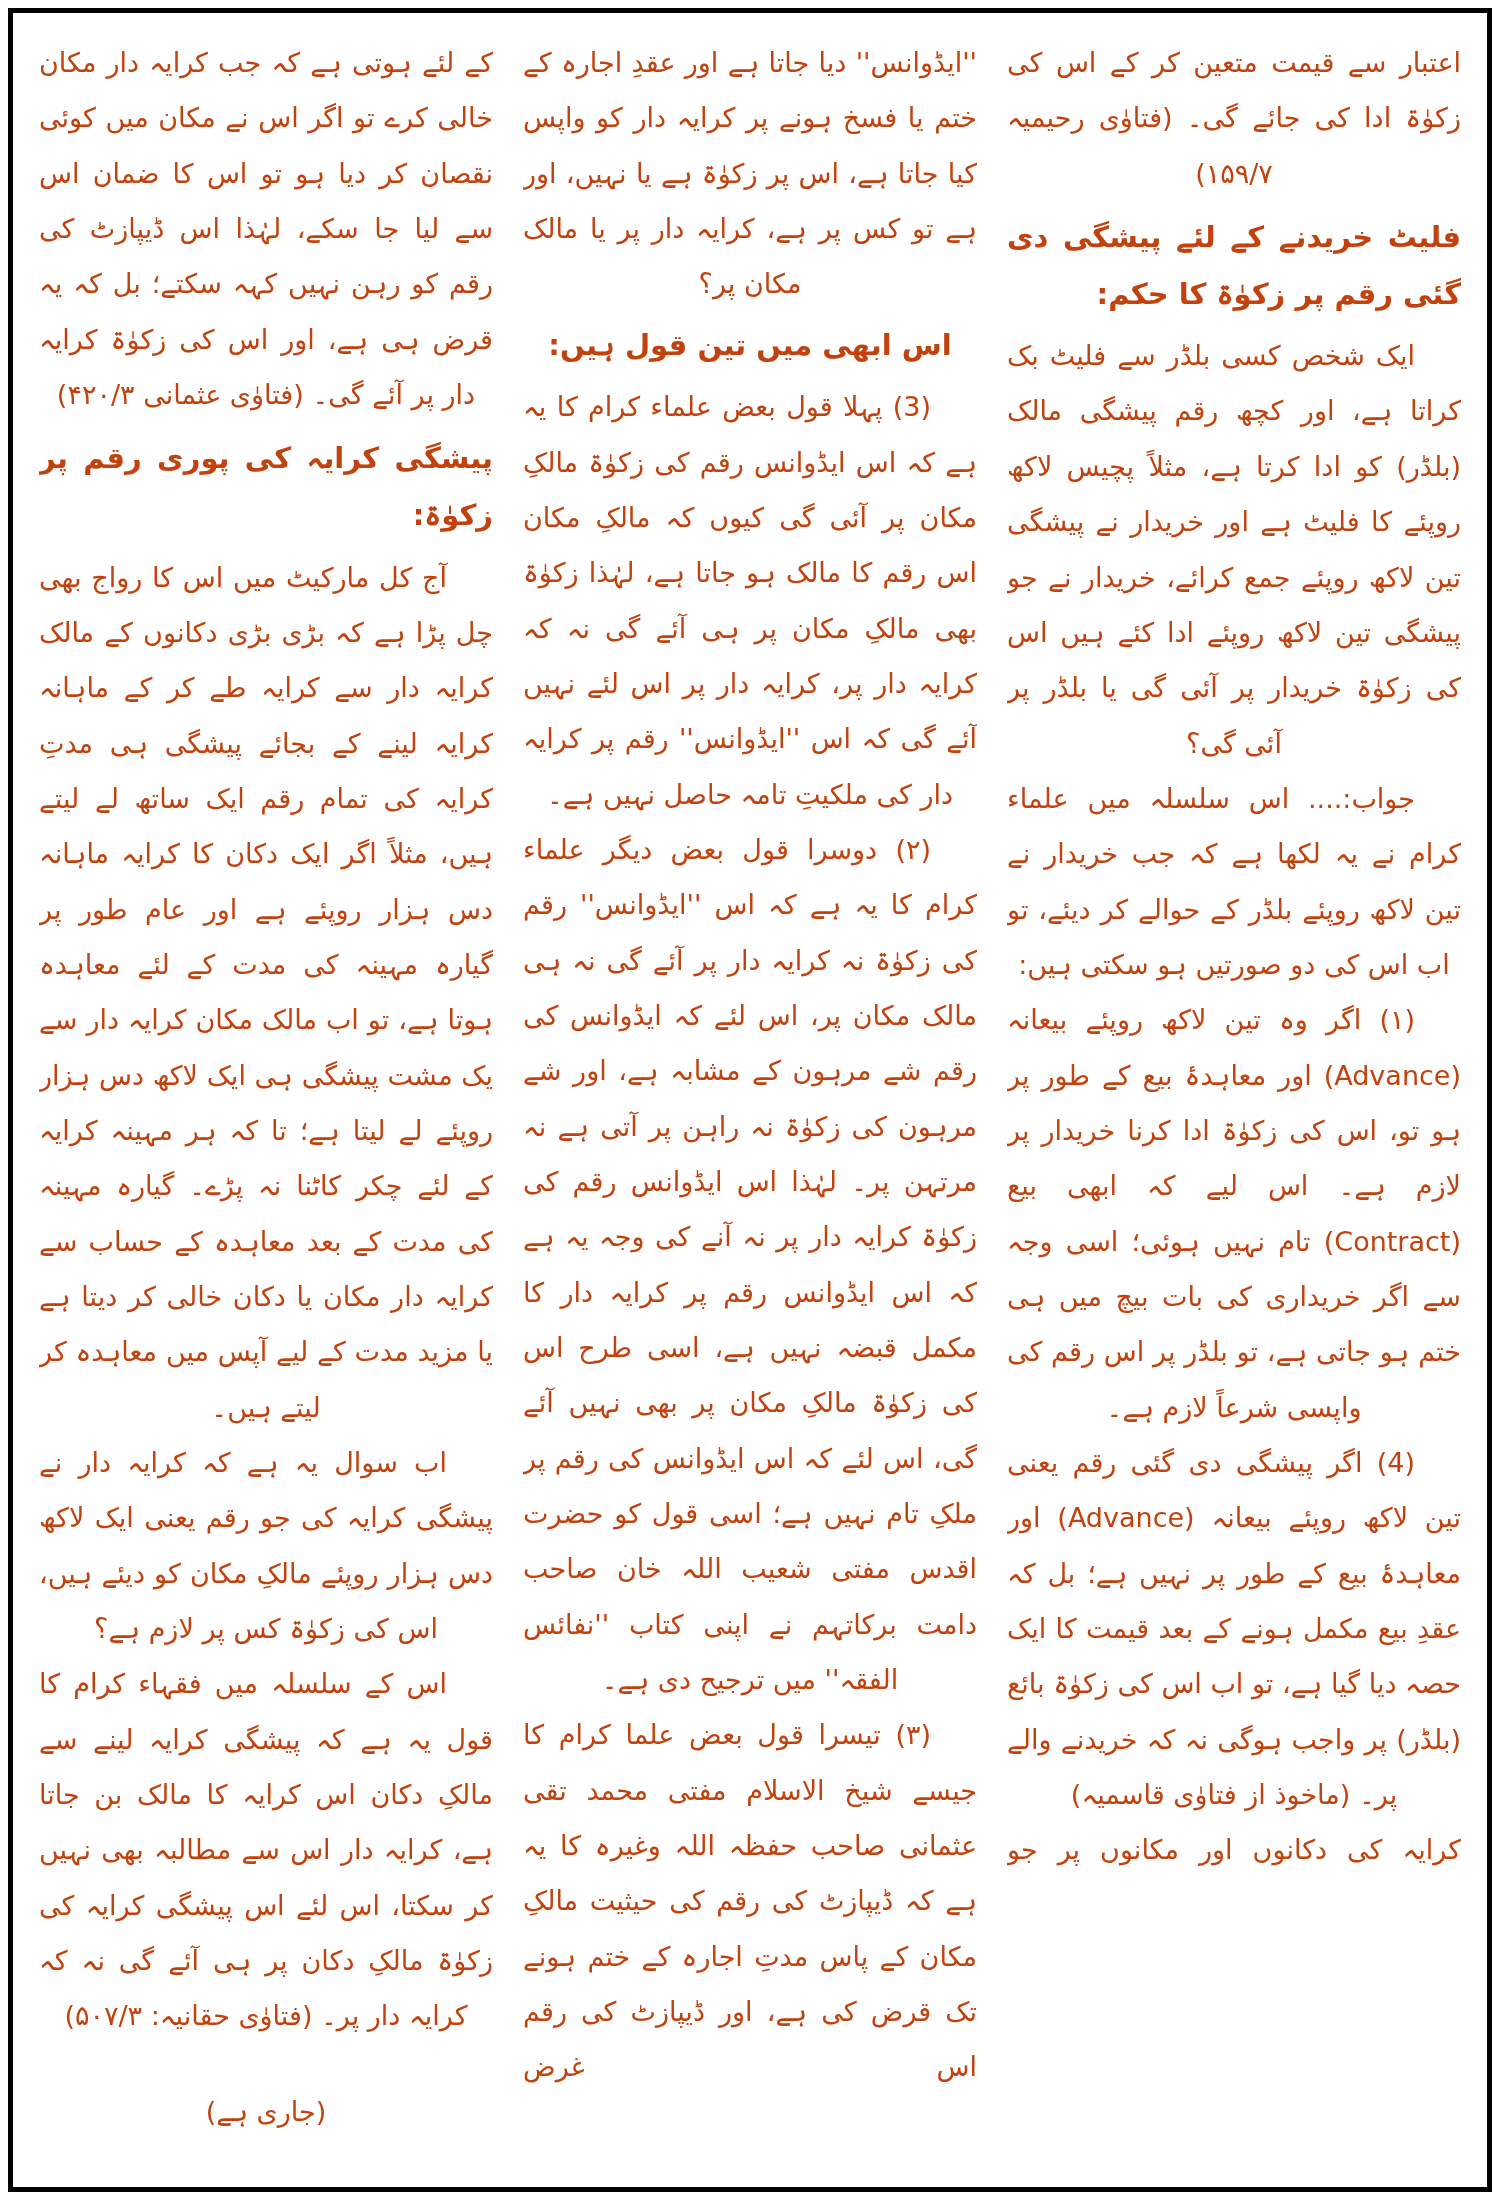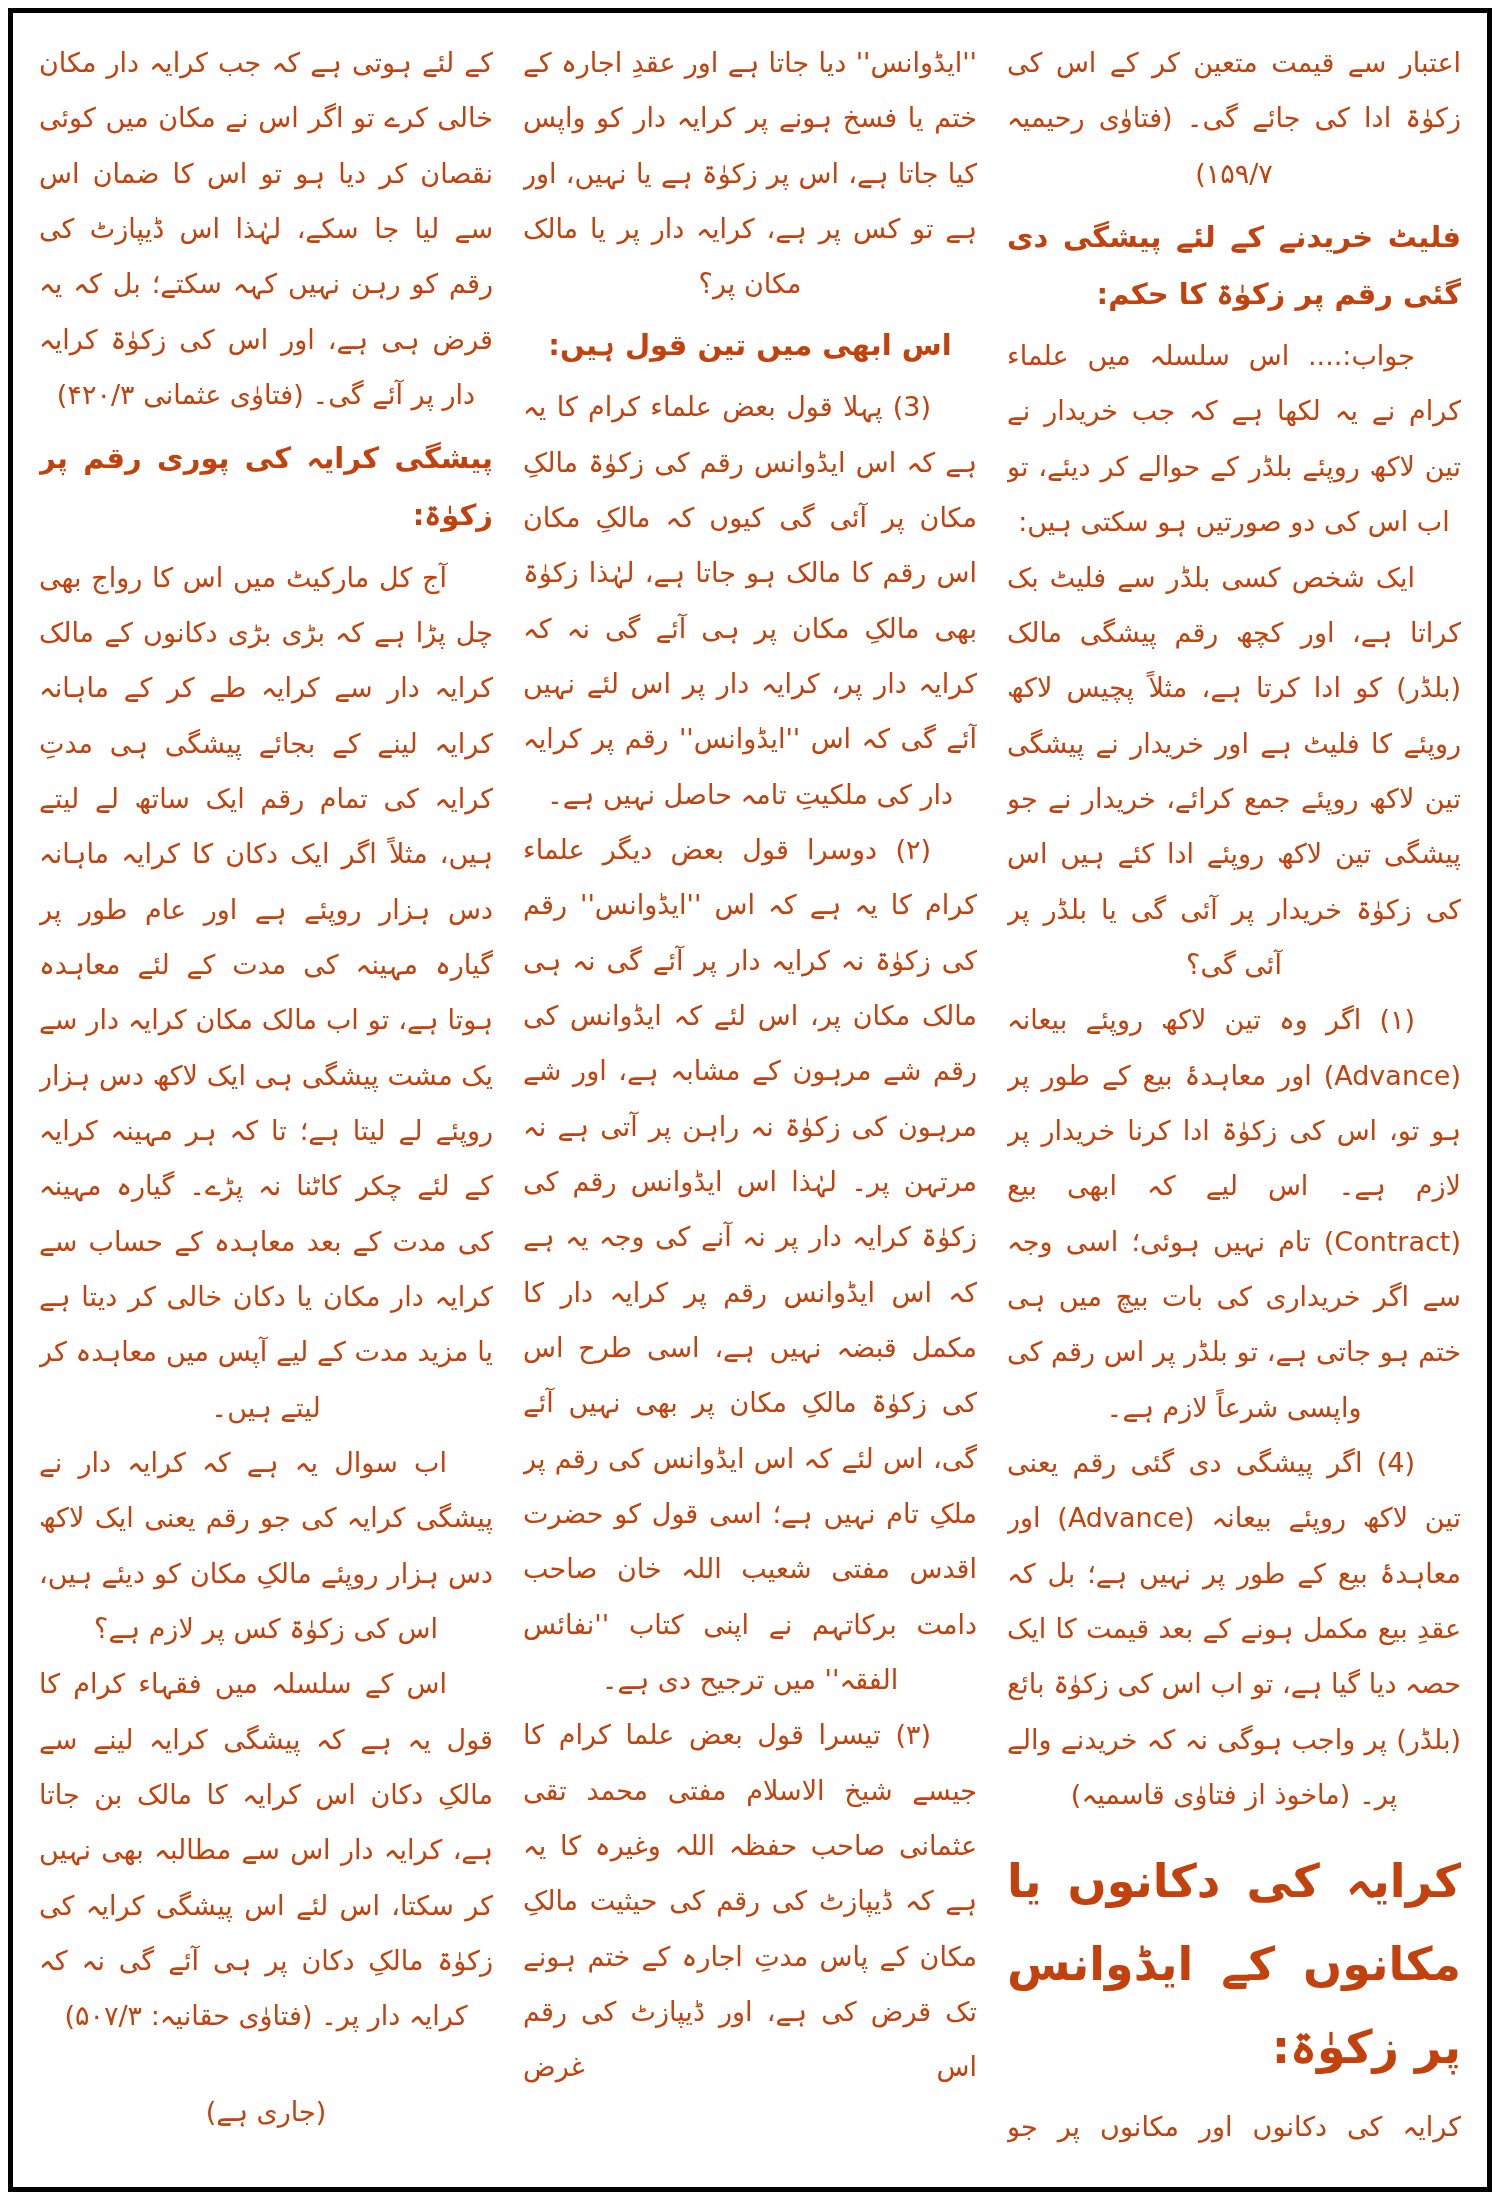--- a/index.html
+++ b/index.html
@@ -81,25 +81,24 @@
 </head>
 <body>
 
 <div class="page">
   <div class="frame">
     <div class="columns">
 
       <section class="col">
         <p class="para cont">اعتبار سے قیمت متعین کر کے اس کی زکوٰۃ ادا کی جائے گی۔ (فتاوٰی رحیمیہ ۷/‏۱۵۹)</p>
         <h2 class="heading">فلیٹ خریدنے کے لئے پیشگی دی گئی رقم پر زکوٰۃ کا حکم:</h2>
+        <p class="para">ایک شخص کسی بلڈر سے فلیٹ بک کراتا ہے، اور کچھ رقم پیشگی مالک (بلڈر) کو ادا کرتا ہے، مثلاً پچیس لاکھ روپئے کا فلیٹ ہے اور خریدار نے پیشگی تین لاکھ روپئے جمع کرائے، خریدار نے جو پیشگی تین لاکھ روپئے ادا کئے ہیں اس کی زکوٰۃ خریدار پر آئی گی یا بلڈر پر آئی گی؟</p>
         <p class="para">جواب:.... اس سلسلہ میں علماء کرام نے یہ لکھا ہے کہ جب خریدار نے تین لاکھ روپئے بلڈر کے حوالے کر دیئے، تو اب اس کی دو صورتیں ہو سکتی ہیں:</p>
-        <p class="para">ایک شخص کسی بلڈر سے فلیٹ بک کراتا ہے، اور کچھ رقم پیشگی مالک (بلڈر) کو ادا کرتا ہے، مثلاً پچیس لاکھ روپئے کا فلیٹ ہے اور خریدار نے پیشگی تین لاکھ روپئے جمع کرائے، خریدار نے جو پیشگی تین لاکھ روپئے ادا کئے ہیں اس کی زکوٰۃ خریدار پر آئی گی یا بلڈر پر آئی گی؟</p>
         <p class="para">(۱) اگر وہ تین لاکھ روپئے بیعانہ (Advance) اور معاہدۂ بیع کے طور پر ہو تو، اس کی زکوٰۃ ادا کرنا خریدار پر لازم ہے۔ اس لیے کہ ابھی بیع (Contract) تام نہیں ہوئی؛ اسی وجہ سے اگر خریداری کی بات بیچ میں ہی ختم ہو جاتی ہے، تو بلڈر پر اس رقم کی واپسی شرعاً لازم ہے۔</p>
         <p class="para">(4) اگر پیشگی دی گئی رقم یعنی تین لاکھ روپئے بیعانہ (Advance) اور معاہدۂ بیع کے طور پر نہیں ہے؛ بل کہ عقدِ بیع مکمل ہونے کے بعد قیمت کا ایک حصہ دیا گیا ہے، تو اب اس کی زکوٰۃ بائع (بلڈر) پر واجب ہوگی نہ کہ خریدنے والے پر۔ (ماخوذ از فتاوٰی قاسمیہ)</p>
-        <h1 class="heading-xl">کرایہ کی دکانوں یا مکانوں کے ایڈوانس پر زکوٰۃ:</h1>
         <p class="para cont runon">کرایہ کی دکانوں اور مکانوں پر جو</p>
       </section>
 
       <section class="col">
         <p class="para cont">''ایڈوانس'' دیا جاتا ہے اور عقدِ اجارہ کے ختم یا فسخ ہونے پر کرایہ دار کو واپس کیا جاتا ہے، اس پر زکوٰۃ ہے یا نہیں، اور ہے تو کس پر ہے، کرایہ دار پر یا مالک مکان پر؟</p>
         <h3 class="heading-center">اس ابھی میں تین قول ہیں:</h3>
         <p class="para">(3) پہلا قول بعض علماء کرام کا یہ ہے کہ اس ایڈوانس رقم کی زکوٰۃ مالکِ مکان پر آئی گی کیوں کہ مالکِ مکان اس رقم کا مالک ہو جاتا ہے، لہٰذا زکوٰۃ بھی مالکِ مکان پر ہی آئے گی نہ کہ کرایہ دار پر، کرایہ دار پر اس لئے نہیں آئے گی کہ اس ''ایڈوانس'' رقم پر کرایہ دار کی ملکیتِ تامہ حاصل نہیں ہے۔</p>
         <p class="para">(۲) دوسرا قول بعض دیگر علماء کرام کا یہ ہے کہ اس ''ایڈوانس'' رقم کی زکوٰۃ نہ کرایہ دار پر آئے گی نہ ہی مالک مکان پر، اس لئے کہ ایڈوانس کی رقم شے مرہون کے مشابہ ہے، اور شے مرہون کی زکوٰۃ نہ راہن پر آتی ہے نہ مرتہن پر۔ لہٰذا اس ایڈوانس رقم کی زکوٰۃ کرایہ دار پر نہ آنے کی وجہ یہ ہے کہ اس ایڈوانس رقم پر کرایہ دار کا مکمل قبضہ نہیں ہے، اسی طرح اس کی زکوٰۃ مالکِ مکان پر بھی نہیں آئے گی، اس لئے کہ اس ایڈوانس کی رقم پر ملکِ تام نہیں ہے؛ اسی قول کو حضرت اقدس مفتی شعیب اللہ خان صاحب دامت برکاتہم نے اپنی کتاب ''نفائس الفقہ'' میں ترجیح دی ہے۔</p>
         <p class="para runon">(۳) تیسرا قول بعض علما کرام کا جیسے شیخ الاسلام مفتی محمد تقی عثمانی صاحب حفظہ اللہ وغیرہ کا یہ ہے کہ ڈیپازٹ کی رقم کی حیثیت مالکِ مکان کے پاس مدتِ اجارہ کے ختم ہونے تک قرض کی ہے، اور ڈیپازٹ کی رقم اس غرض</p>
       </section>

